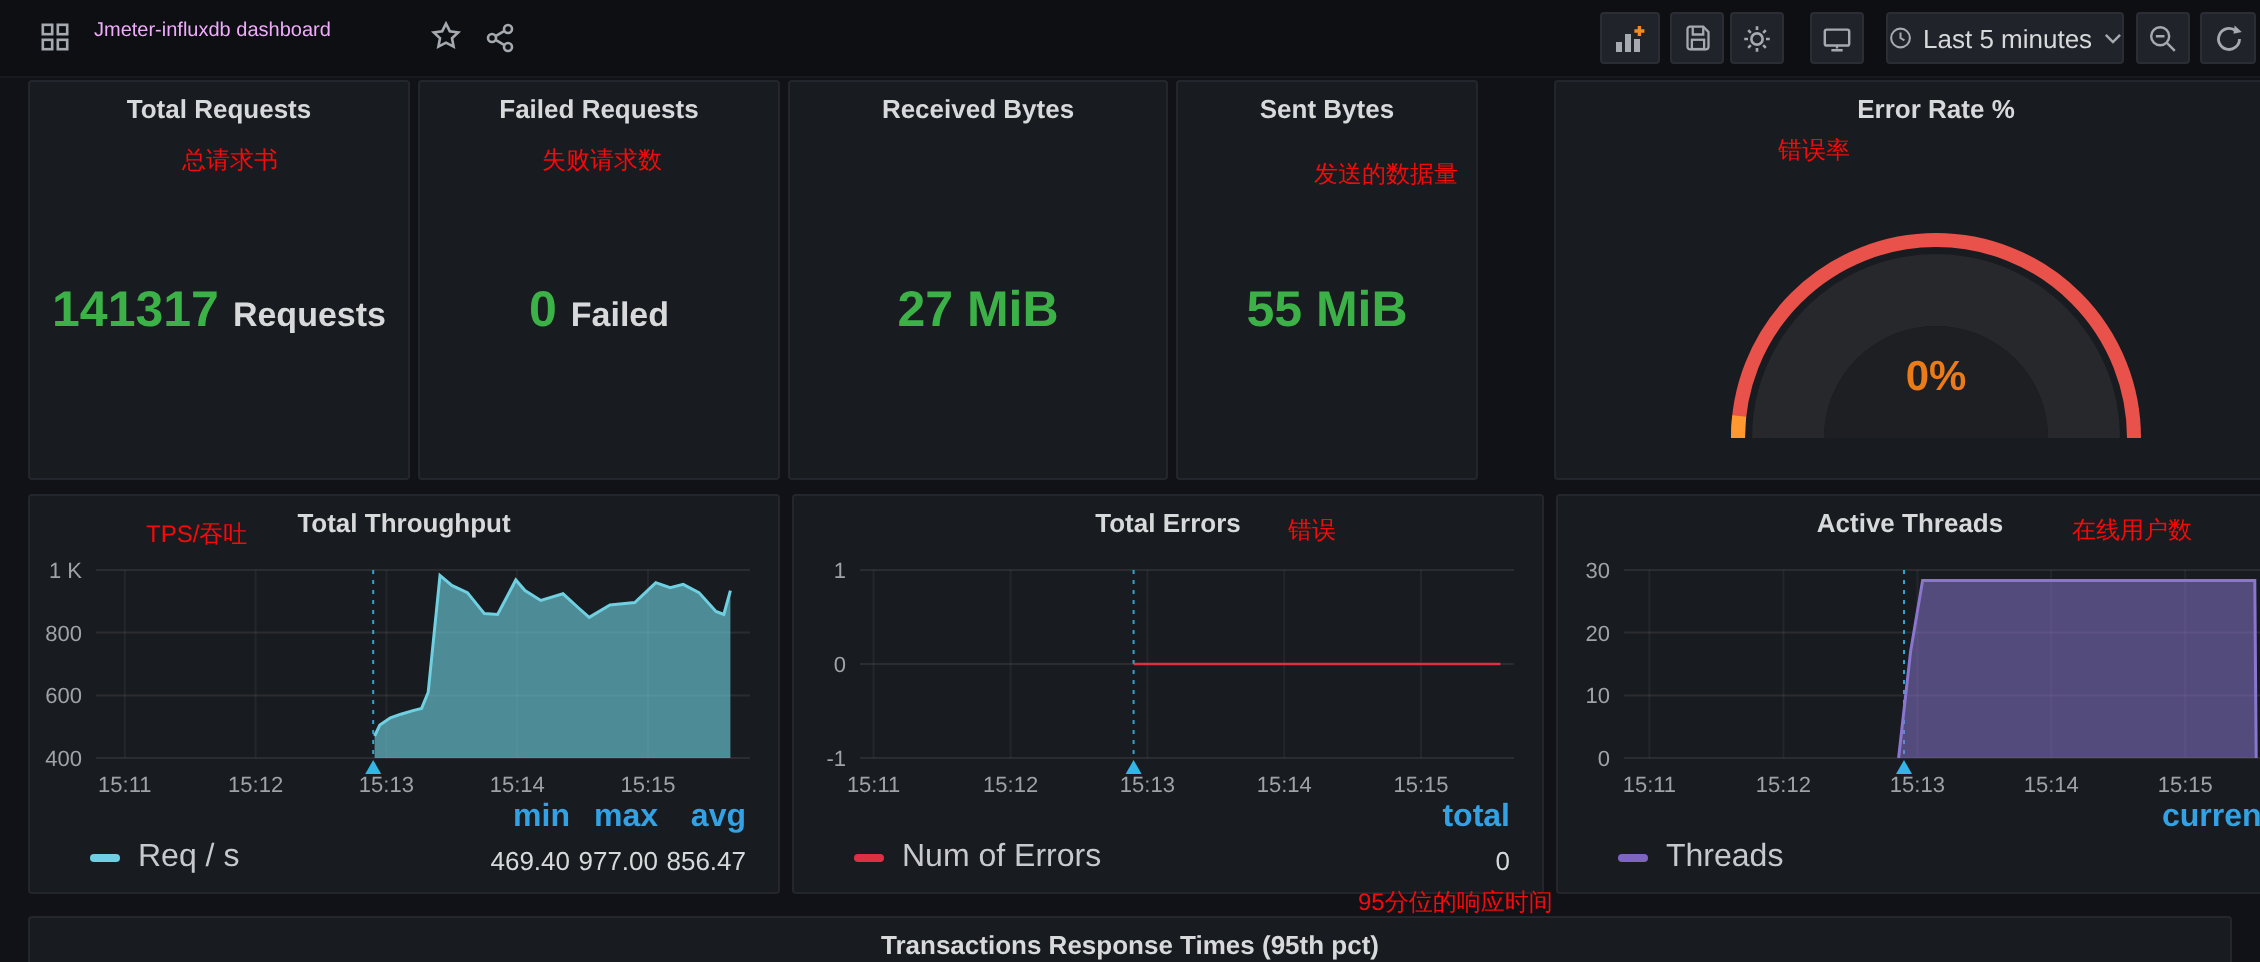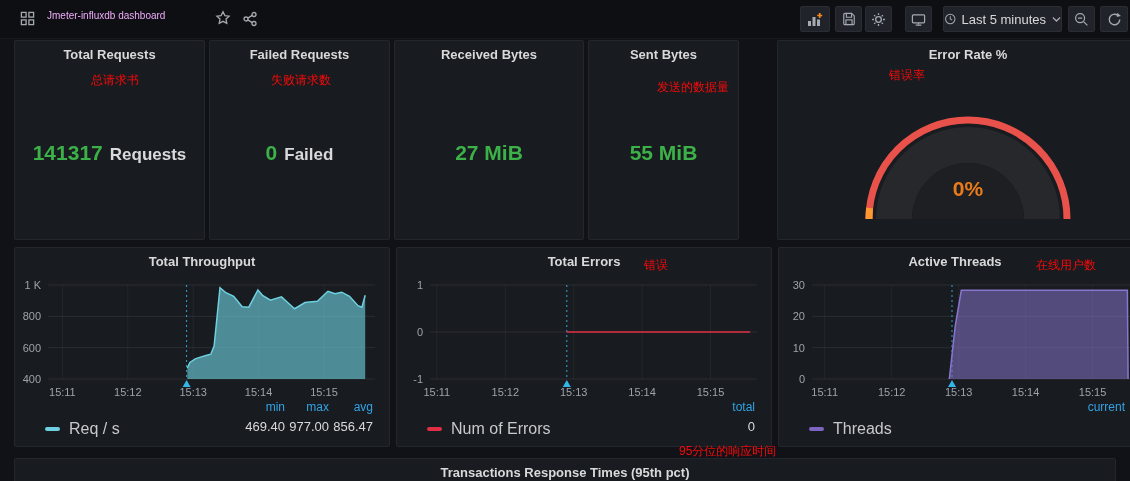--- a/index.html
+++ b/index.html
@@ -11,37 +11,37 @@
   .h-title{position:absolute;left:47px;top:10px;font-size:10px;font-weight:500;color:#f0abfc;cursor:pointer;}
   .hbtn{position:absolute;top:6px;height:26px;background:#202329;border:1px solid #2a2d33;border-radius:2px;
         display:flex;align-items:center;justify-content:center;box-sizing:border-box;cursor:pointer;}
   .time-text{font-size:13px;color:#D8D9DA;margin:0 6px 0 5px;white-space:nowrap;}
   
   .panel{position:absolute;background:#181B1F;border:1px solid #23262c;border-radius:2px;box-sizing:border-box;}
   .panel-title{position:absolute;left:0;right:0;top:6px;text-align:center;font-size:13px;font-weight:600;color:#D8D9DA;cursor:pointer;}
   .zh{position:absolute;color:var(--page-accent-red);font-size:12px;font-weight:400;white-space:nowrap;z-index:5;}
   
   .stat-row{position:absolute;left:0;right:0;top:100px;text-align:center;white-space:nowrap;}
-  .stat-number{font-size:21px;font-weight:700;color:var(--stat-green);}
+  .stat-number{font-size:25px;font-weight:700;color:var(--stat-green);}
   .stat-suffix{font-size:17px;font-weight:700;color:#D8D9DA;margin-left:7px;}
   
   .gauge-svg{position:absolute;left:0;top:0;}
   .gauge-value{position:absolute;left:130px;top:136px;width:120px;text-align:center;
                font-size:21px;font-weight:700;color:var(--value-orange);}
   
   .chart-body{position:absolute;left:0;top:0;right:0;bottom:0;}
   .chart-body text{fill:#9EA3AA;font-size:11px;}
   .legend{position:absolute;left:30px;bottom:8px;display:flex;align-items:center;gap:9px;}
   .swatch{width:15px;height:4px;border-radius:2px;}
   .legend .lbl{font-size:16px;color:#C7C9CC;cursor:pointer;}
   .stats{position:absolute;top:152px;display:flex;}
   .stats.right{right:16px;}
   .stats.threads-pos{left:302px;}
   .stat-col{min-width:44px;text-align:right;}
-  .stat-col .h{font-size:12px;font-weight:400;color:var(--stat-blue);}
+  .stat-col .h{font-size:16px;font-weight:700;color:var(--stat-blue);}
   .stat-col .v{font-size:13px;color:#D8D9DA;margin-top:5px;}
 </style>
 </head>
 <body>
 
 <div id="app">
 
   <div class="header">
     <span class="h-icon" style="left:20px;top:11px;">
       <svg width="15" height="15" viewBox="0 0 16 16" fill="none" stroke="#A5A9B0" stroke-width="1.4">
@@ -175,20 +175,21 @@
           <text x="243.6" y="148" text-anchor="middle">15:14</text>
           <line x1="309.0" y1="37" x2="309.0" y2="131" stroke="rgba(255,255,255,0.05)"></line>
           <text x="309.0" y="148" text-anchor="middle">15:15</text>
           <line x1="171.6" y1="37" x2="171.6" y2="131" stroke="#33B5E5" stroke-width="1" stroke-dasharray="2,3" opacity="0.9"></line>
           <path d="M 167.6 139 L 175.6 139 L 171.6 132 Z" fill="#33B5E5"></path>
           <path d="M 172.3 131 L 172.3,120.0 L 174.9,114.5 L 180.2,110.9 L 185.4,109.1 L 191.9,107.2 L 195.8,106.2 L 199.1,98.1 L 205.0,39.7 L 210.9,44.7 L 218.7,48.3 L 227.2,58.8 L 233.8,59.2 L 242.9,42.0 L 247.5,47.3 L 255.4,52.2 L 266.5,48.9 L 274.3,56.0 L 279.6,60.7 L 290.0,54.5 L 302.4,53.3 L 312.9,43.3 L 320.1,45.8 L 326.6,44.2 L 334.5,48.3 L 343.0,57.7 L 346.9,59.2 L 350.2,47.3 L 350.2 131 Z" fill="rgba(110,208,224,0.62)"></path>
           <polyline points="172.3,120.0 174.9,114.5 180.2,110.9 185.4,109.1 191.9,107.2 195.8,106.2 199.1,98.1 205.0,39.7 210.9,44.7 218.7,48.3 227.2,58.8 233.8,59.2 242.9,42.0 247.5,47.3 255.4,52.2 266.5,48.9 274.3,56.0 279.6,60.7 290.0,54.5 302.4,53.3 312.9,43.3 320.1,45.8 326.6,44.2 334.5,48.3 343.0,57.7 346.9,59.2 350.2,47.3" fill="none" stroke="#6ED0E0" stroke-width="1.5"></polyline>
         </svg>
       </div>
     <div class="panel-title">Total Throughput</div>
+    <div class="zh" style="left:58px;top:11px;">TPS/吞吐</div>
     <div class="legend">
       <span class="swatch" style="background: rgb(110, 208, 224);"></span>
       <span class="lbl">Req / s</span>
     </div>
     <div class="stats right">
       <div class="stat-col">
           <div class="h">min</div>
           <div class="v">469.40</div>
         </div>
       <div class="stat-col">

